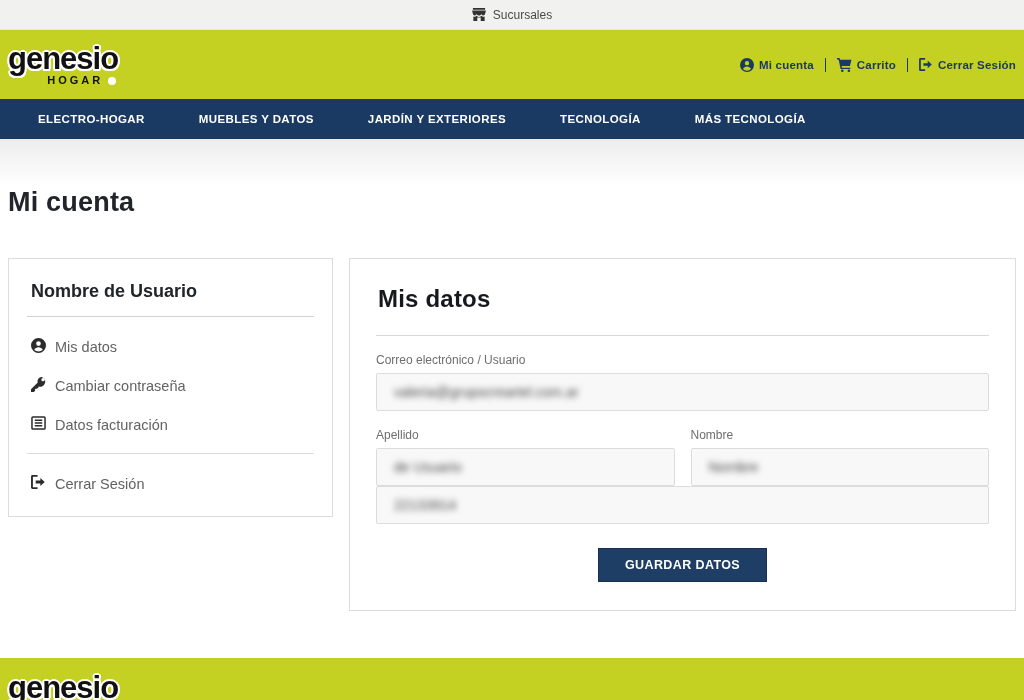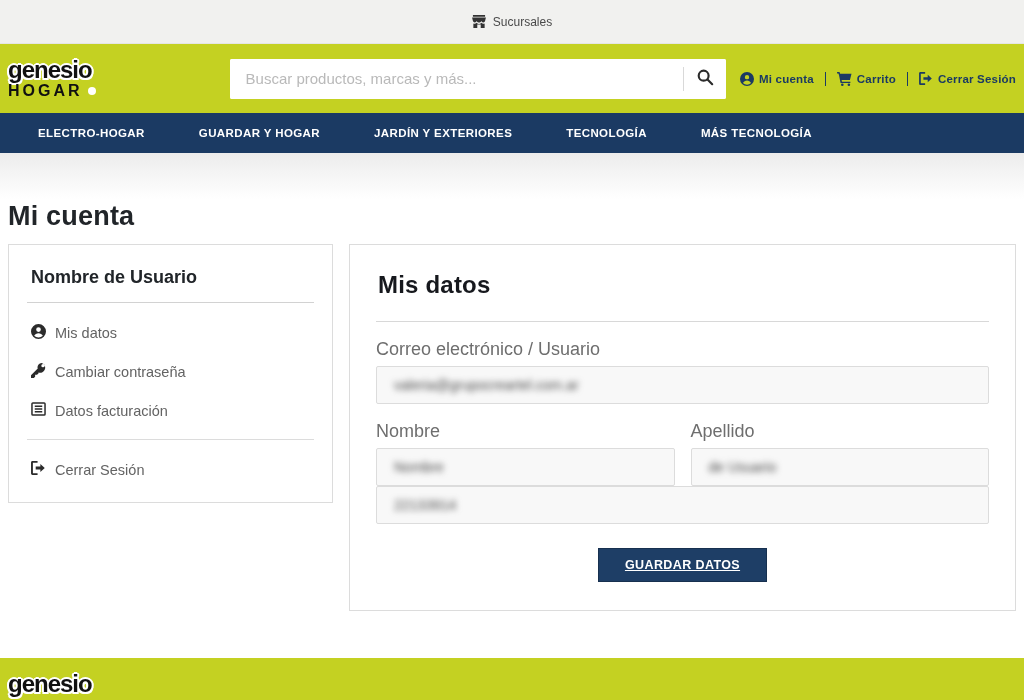--- a/index.html
+++ b/index.html
@@ -1,33 +1,33 @@
 <!DOCTYPE html>
 <html><head>
 <meta charset="utf-8">
 <style>
   * { margin:0; padding:0; box-sizing:border-box; }
   html,body { width:1024px; height:700px; overflow:hidden; }
   body { font-family:"Liberation Sans", sans-serif; background:#fff; color:#212529; position:relative; }
 
   
-  .topbar { height:44px; background:#f1f1ef; display:flex; justify-content:center; border-bottom:1px solid #e6e6e4; }
+  .topbar { height:30px; background:#f1f1ef; display:flex; justify-content:center; border-bottom:1px solid #e6e6e4; }
   .topbar-item { display:flex; align-items:center; gap:7px; font-size:12px; color:#4a4a4a; cursor:pointer; }
   .topbar-item svg { display:block; }
 
   
   .header { height:69px; background:#c4d122; display:flex; align-items:center; padding:0 8px; }
   .logo { line-height:1; user-select:none; }
   .logo .logo-main {
-    font-size:24px; font-weight:bold; letter-spacing:-1px; color:#111;
+    font-size:31px; font-weight:bold; letter-spacing:-1px; color:#111;
     text-shadow:-2px 0 0 #fff, 2px 0 0 #fff, 0 -2px 0 #fff, 0 2px 0 #fff,
                 -1.5px -1.5px 0 #fff, 1.5px -1.5px 0 #fff, -1.5px 1.5px 0 #fff, 1.5px 1.5px 0 #fff;
   }
   .logo .logo-sub { display:flex; align-items:center; justify-content:flex-end; gap:5px;
-    font-size:16px; font-weight:bold; letter-spacing:3px; color:#111; margin-top:1px; padding-right:2px; }
+    font-size:11px; font-weight:bold; letter-spacing:3px; color:#111; margin-top:1px; padding-right:2px; }
   .logo .logo-dot { width:8px; height:8px; border-radius:50%; background:#fff; display:inline-block; }
 
   .search-wrap { margin-left:132px; width:496px; height:40px; background:#fff; border-radius:2px;
     display:flex; align-items:center; overflow:hidden; }
   .search-input { flex:1; border:none; outline:none; height:100%; padding:0 16px;
     font-size:15px; color:#444; font-family:"Liberation Sans", sans-serif; }
   .search-input::placeholder { color:#b9b9b9; }
   .search-sep { width:1px; height:24px; background:#d9d9d9; }
   .search-btn { width:42px; height:100%; background:#fff; border:none; display:flex; align-items:center; justify-content:center; cursor:pointer; color:#2b2b2b; }
 
@@ -37,40 +37,40 @@
   .hl-sep { width:1px; height:14px; background:#1b3a63; margin:0 11px; }
 
   
   .nav { height:40px; background:#1b3a63; display:flex; align-items:center; padding:0 8px; }
   .nav-item { color:#fff; font-size:11.5px; font-weight:bold; letter-spacing:.4px; margin-right:24px; cursor:pointer; white-space:nowrap;padding-left:30px; }
 
   
   .content { background:linear-gradient(#ececec, #ffffff 46px); padding:0 8px; height:519px; }
   .page-title { padding-top:48px; font-size:27px; font-weight:bold; color:#212529; letter-spacing:.2px; }
 
-  .layout { display:flex; gap:16px; margin-top:12px; align-items:flex-start; }
+  .layout { display:flex; gap:16px; margin-top:40px; align-items:flex-start; }
 
   .card { background:#fff; border:1px solid #dcdcdc; }
   .sidebar { width:325px; padding:20px 18px 24px 18px; }
   .sidebar-heading { font-size:18px; font-weight:bold; color:#212529; padding:2px 4px 14px 4px; border-bottom:1px solid #d2d2d2; }
   .side-item { display:flex; align-items:center; gap:9px; color:#636363; font-size:14.5px; padding:0 4px; margin-top:21px; cursor:pointer; }
   .side-item svg { color:#2b2b2b; flex:none; }
   .side-divider { border-top:1px solid #dcdcdc; margin:20px 0 0 0; }
 
   .main-card { flex:1; padding:24px 26px 28px 26px; }
   .main-heading { font-size:24px; font-weight:bold; color:#16181d; letter-spacing:.2px; padding:2px 2px 22px 2px; border-bottom:1px solid #d8d8d8; }
-  .field-label { font-size:18px; color:#6e6e6e; margin:17px 0 6px 0; }
+  .field-label { font-size:12px; color:#6e6e6e; margin:17px 0 6px 0; }
   .field-box { height:38px; background:#f8f8f8; border:1px solid #dcdcdc; border-radius:2px; display:flex; align-items:center; padding:0 17px; cursor:text; }
   .field-value { font-size:14px; color:#4a4a4a; filter:blur(3px); white-space:nowrap; }
   .two-col { display:flex; gap:16px; }
   .two-col > div { flex:1; }
 
   .btn-row { display:flex; justify-content:center; margin-top:24px; }
   .save-btn { background:#1e3e66; color:#fff; border:1px solid #17304f; font-weight:bold;
-    font-size:12.5px; letter-spacing:.4px; padding:9px 26px; cursor:pointer; font-family:"Liberation Sans", sans-serif;text-decoration:underline; }
+    font-size:12.5px; letter-spacing:.4px; padding:9px 26px; cursor:pointer; font-family:"Liberation Sans", sans-serif; }
 
   
   .footer { position:absolute; left:0; right:0; bottom:0; height:42px; background:#c4d122; overflow:hidden; padding:14px 8px 0 8px; }
 </style>
 </head>
 <body>
 
 <div class="topbar">
   <div class="topbar-item">
     <span>
@@ -84,32 +84,20 @@
 
 <div class="header">
   <div class="logo">
     <div class="logo-main">genesio</div>
     <div class="logo-sub">
       <span>HOGAR</span>
       <span class="logo-dot"></span>
     </div>
   </div>
 
-  <div class="search-wrap">
-    <input class="search-input" type="text" placeholder="Buscar productos, marcas y más..." style="">
-    <div class="search-sep"></div>
-    <button class="search-btn">
-      <span>
-        <svg width="18" height="18" viewBox="0 0 20 20" fill="none" stroke="#2b2b2b" stroke-width="2.4">
-            <circle cx="8.5" cy="8.5" r="5.5"></circle>
-            <path d="M12.8 12.8 18 18" stroke-linecap="round"></path>
-          </svg>
-      </span>
-    </button>
-  </div>
 
   <div class="header-links">
     <div class="header-link">
       <span>
         <svg width="14" height="14" viewBox="0 0 16 16" fill="#1b3a63">
             <path d="M8 0a8 8 0 1 0 0 16A8 8 0 0 0 8 0zm0 3.4a2.5 2.5 0 1 1 0 5 2.5 2.5 0 0 1 0-5zm0 11.1a6.5 6.5 0 0 1-4.6-1.9c.9-1.7 2.6-2.8 4.6-2.8s3.7 1.1 4.6 2.8A6.5 6.5 0 0 1 8 14.5z"></path>
           </svg>
       </span>
       <span>Mi cuenta</span>
     </div>
@@ -129,21 +117,21 @@
             <path d="M0 1.5C0 .7.7 0 1.5 0H7v2H2v11h5v2H1.5A1.5 1.5 0 0 1 0 13.5zM10 3.3 14.7 7.5 10 11.7V9H5V6h5z"></path>
           </svg>
       </span>
       <span>Cerrar Sesión</span>
     </div>
   </div>
 </div>
 
 <div class="nav">
   <span class="nav-item">ELECTRO-HOGAR</span>
-  <span class="nav-item">GUARDAR Y HOGAR</span>
+  <span class="nav-item">MUEBLES Y DATOS</span>
   <span class="nav-item">JARDÍN Y EXTERIORES</span>
   <span class="nav-item">TECNOLOGÍA</span>
   <span class="nav-item">MÁS TECNOLOGÍA</span>
 </div>
 
 <div class="content">
   <h1 class="page-title">Mi cuenta</h1>
 
   <div class="layout">
 
@@ -193,32 +181,32 @@
 
     <div class="card main-card">
       <div class="main-heading">Mis datos</div>
 
       <div class="field-label">Correo electrónico / Usuario</div>
       <div class="field-box">
         <span class="field-value">valeria@grupocreartel.com.ar</span>
       </div>
 
       <div class="two-col">
+        <div>
+          <div class="field-label">Apellido</div>
+          <div class="field-box">
+            <span class="field-value">de Usuario</span>
+          </div>
+        </div>
         <div>
           <div class="field-label">Nombre</div>
           <div class="field-box">
             <span class="field-value">Nombre</span>
           </div>
         </div>
-        <div>
-          <div class="field-label">Apellido</div>
-          <div class="field-box">
-            <span class="field-value">de Usuario</span>
-          </div>
-        </div>
       </div>
 
       <div class="two-col">
         <div>
           <div class="field-box">
             <span class="field-value">22133914</span>
           </div>
         </div>
       </div>
 

